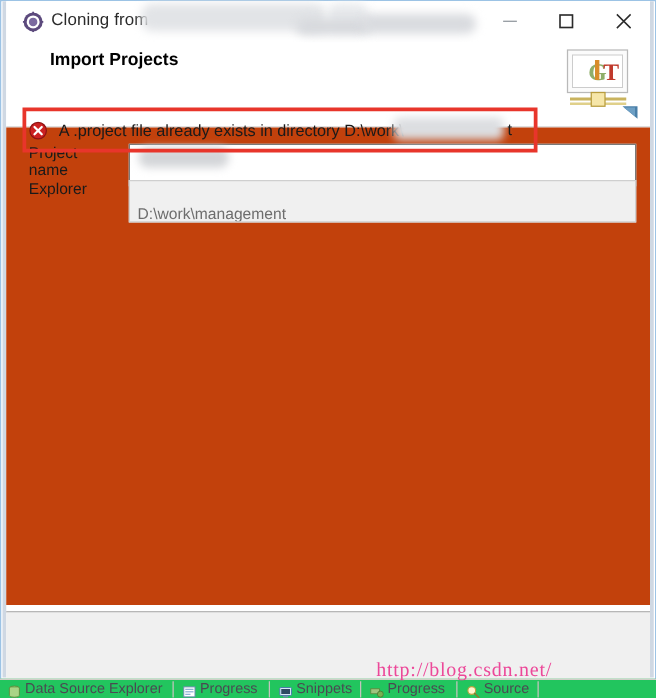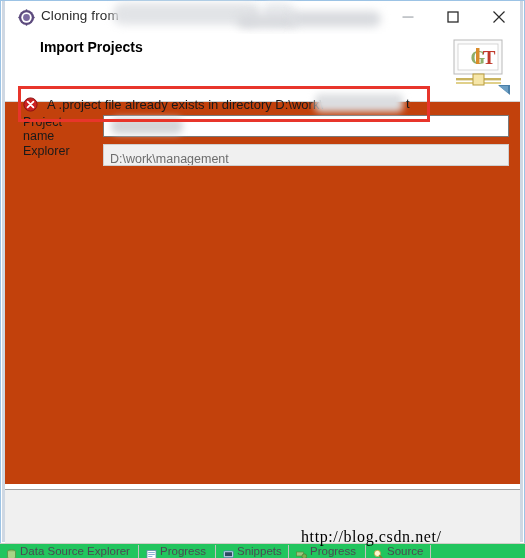--- a/index.html
+++ b/index.html
@@ -167,21 +167,21 @@
     font-size: 12.5px;
     color: #1a1a1a;
   }
   .form-input {
     position: absolute;
     left: 98px;
     width: 406px;
     height: 22px;
     box-sizing: border-box;
     font-size: 12.5px;
-    padding: 4px 6px;
+    padding: 16px 6px;
     line-height: 20px;
     color: #6d6d6d;
     overflow: hidden;
     white-space: nowrap;
   }
   #project-name-row { top: 13px; }
   #project-name-input {
     background: #ffffff;
     border: 1px solid #7a7a7a;
   }
@@ -215,21 +215,21 @@
     height: 54px;
     background: #f0f0f0;
   }
 
   
   #watermark {
     position: absolute;
     left: 301px; top: 528px;
     font-size: 16px;
     font-family: "Liberation Serif", serif;
-    color: #000000;
+    color: #ec4899;
     letter-spacing: .6px;
     white-space: nowrap;
     z-index: 20;
     pointer-events: none;
   }
 
   
   #tabstrip {
     position: absolute;
     left: 0; top: 543px;

